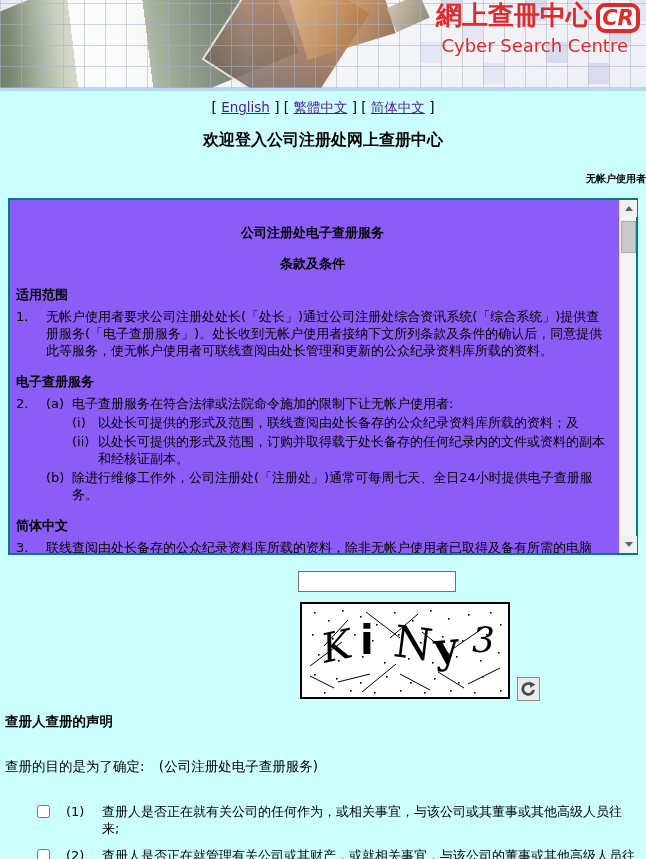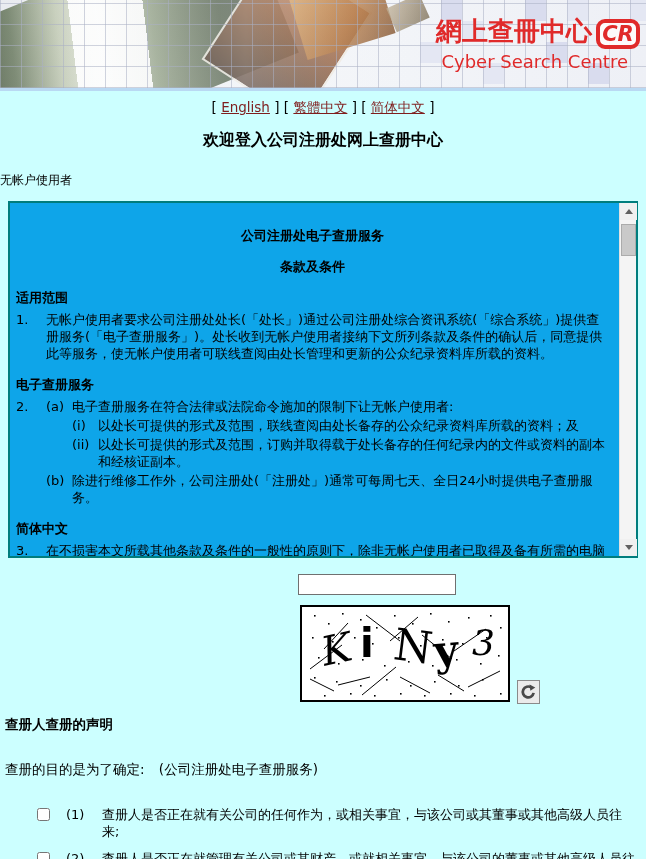--- a/index.html
+++ b/index.html
@@ -27,39 +27,39 @@
     background:linear-gradient(180deg,#c07747 0%,#94562f 40%,#5f3a22 78%,#40281a 100%); }
   .photo-collage2 { position:absolute; left:296px; top:-18px; width:92px; height:66px;
     transform:rotate(-17deg); opacity:.82;
     background:linear-gradient(135deg,#dca661 0%,#b06f35 60%,#7c4a22 100%); }
   .photo-small { position:absolute; left:390px; top:0; width:36px; height:26px;
     transform:rotate(-24deg); opacity:.75;
     background:linear-gradient(135deg,#bcab8e 0%,#73644a 100%); }
   .banner-fade { position:absolute; inset:0;
     background:linear-gradient(90deg, rgba(244,246,249,0) 0%, rgba(244,246,249,.35) 38%,
       rgba(244,246,249,.15) 55%, rgba(244,246,249,0) 70%); }
-  .brand { position:absolute; left:436px; top:16px; width:192px; z-index:3; color:#e02a2a; }
+  .brand { position:absolute; left:436px; top:0; width:192px; z-index:3; color:#e02a2a; }
   .brand-row { display:flex; align-items:flex-start; }
   .brand-zh { font-size:26px; font-weight:600; line-height:30px; white-space:nowrap; }
   .cr-logo { margin-left:4px; margin-top:3px; width:44px; height:30px; flex:none;
     border:4px solid #e02a2a; border-radius:9px; background:rgba(255,252,252,.9);
     display:flex; align-items:center; justify-content:center;
     font-style:italic; font-weight:bold; font-size:21px; color:#e02a2a; }
   .brand-en { font-size:18px; font-weight:600; line-height:18px; margin-top:0; }
   .brand-tag { font-size:18px; font-weight:500; line-height:18px; margin-top:4px; text-align:right; white-space:nowrap; }
   .banner-line { height:3px; background:#b9d9f3; }
   
   .lang-bar { margin-top:8px; text-align:center; font-size:13.5px; }
-  .lang-bar a { color:#7f1d1d; text-decoration:underline; cursor:pointer; }
+  .lang-bar a { color:#4c1d95; text-decoration:underline; cursor:pointer; }
   .bracket { color:#000; }
   .welcome-title { margin-top:13px; text-align:center; font-size:16px; font-weight:bold; }
-  .user-type { margin-top:21px; text-align:left; font-size:12px; font-weight:normal; }
+  .user-type { margin-top:21px; text-align:right; font-size:10px; font-weight:bold; }
   
   .terms-box { position:relative; margin:12px 8px 0 8px; height:357px;
-    background:#0ea5e9; border:2px solid #007d7d; }
+    background:#8b5cf6; border:2px solid #007d7d; }
   .terms-content { position:absolute; top:0; bottom:0; left:0; right:19px;
     padding:24px 8px 0 6px; overflow:hidden; font-size:13px; line-height:17px; }
   .t-title { text-align:center; font-weight:bold; }
   .t-title + .t-title { margin-top:14px;text-align:center; }
   .t-sec { font-weight:bold; margin-top:14px; }
   .t-sec.first { margin-top:14px; }
   .t-item { display:flex; margin-top:5px; }
   .t-num { width:30px; flex:none; }
   .t-body { flex:1; }
   .t-sub { display:flex; margin-top:2px; }
@@ -168,21 +168,21 @@
         </span>
         <span class="t-sub">
           <span class="t-sub-num">(b)</span>
           <span class="t-body">除进行维修工作外，公司注册处(「注册处」)通常可每周七天、全日24小时提供电子查册服务。</span>
         </span>
       </span>
     </div>
     <div class="t-sec">简体中文</div>
     <div class="t-item">
       <span class="t-num">3.</span>
-      <span class="t-body">在不损害本文所载其他条款及条件的一般性的原则下，除非无帐户使用者已取得及备有所需的电脑</span>
+      <span class="t-body">联线查阅由处长备存的公众纪录资料库所载的资料，除非无帐户使用者已取得及备有所需的电脑</span>
     </div>
   </div>
   <div class="vscroll">
     <div class="scroll-btn up">
         <span class="tri-up"></span>
       </div>
     <div class="scroll-thumb"></div>
     <div class="scroll-btn down">
         <span class="tri-down"></span>
       </div>

